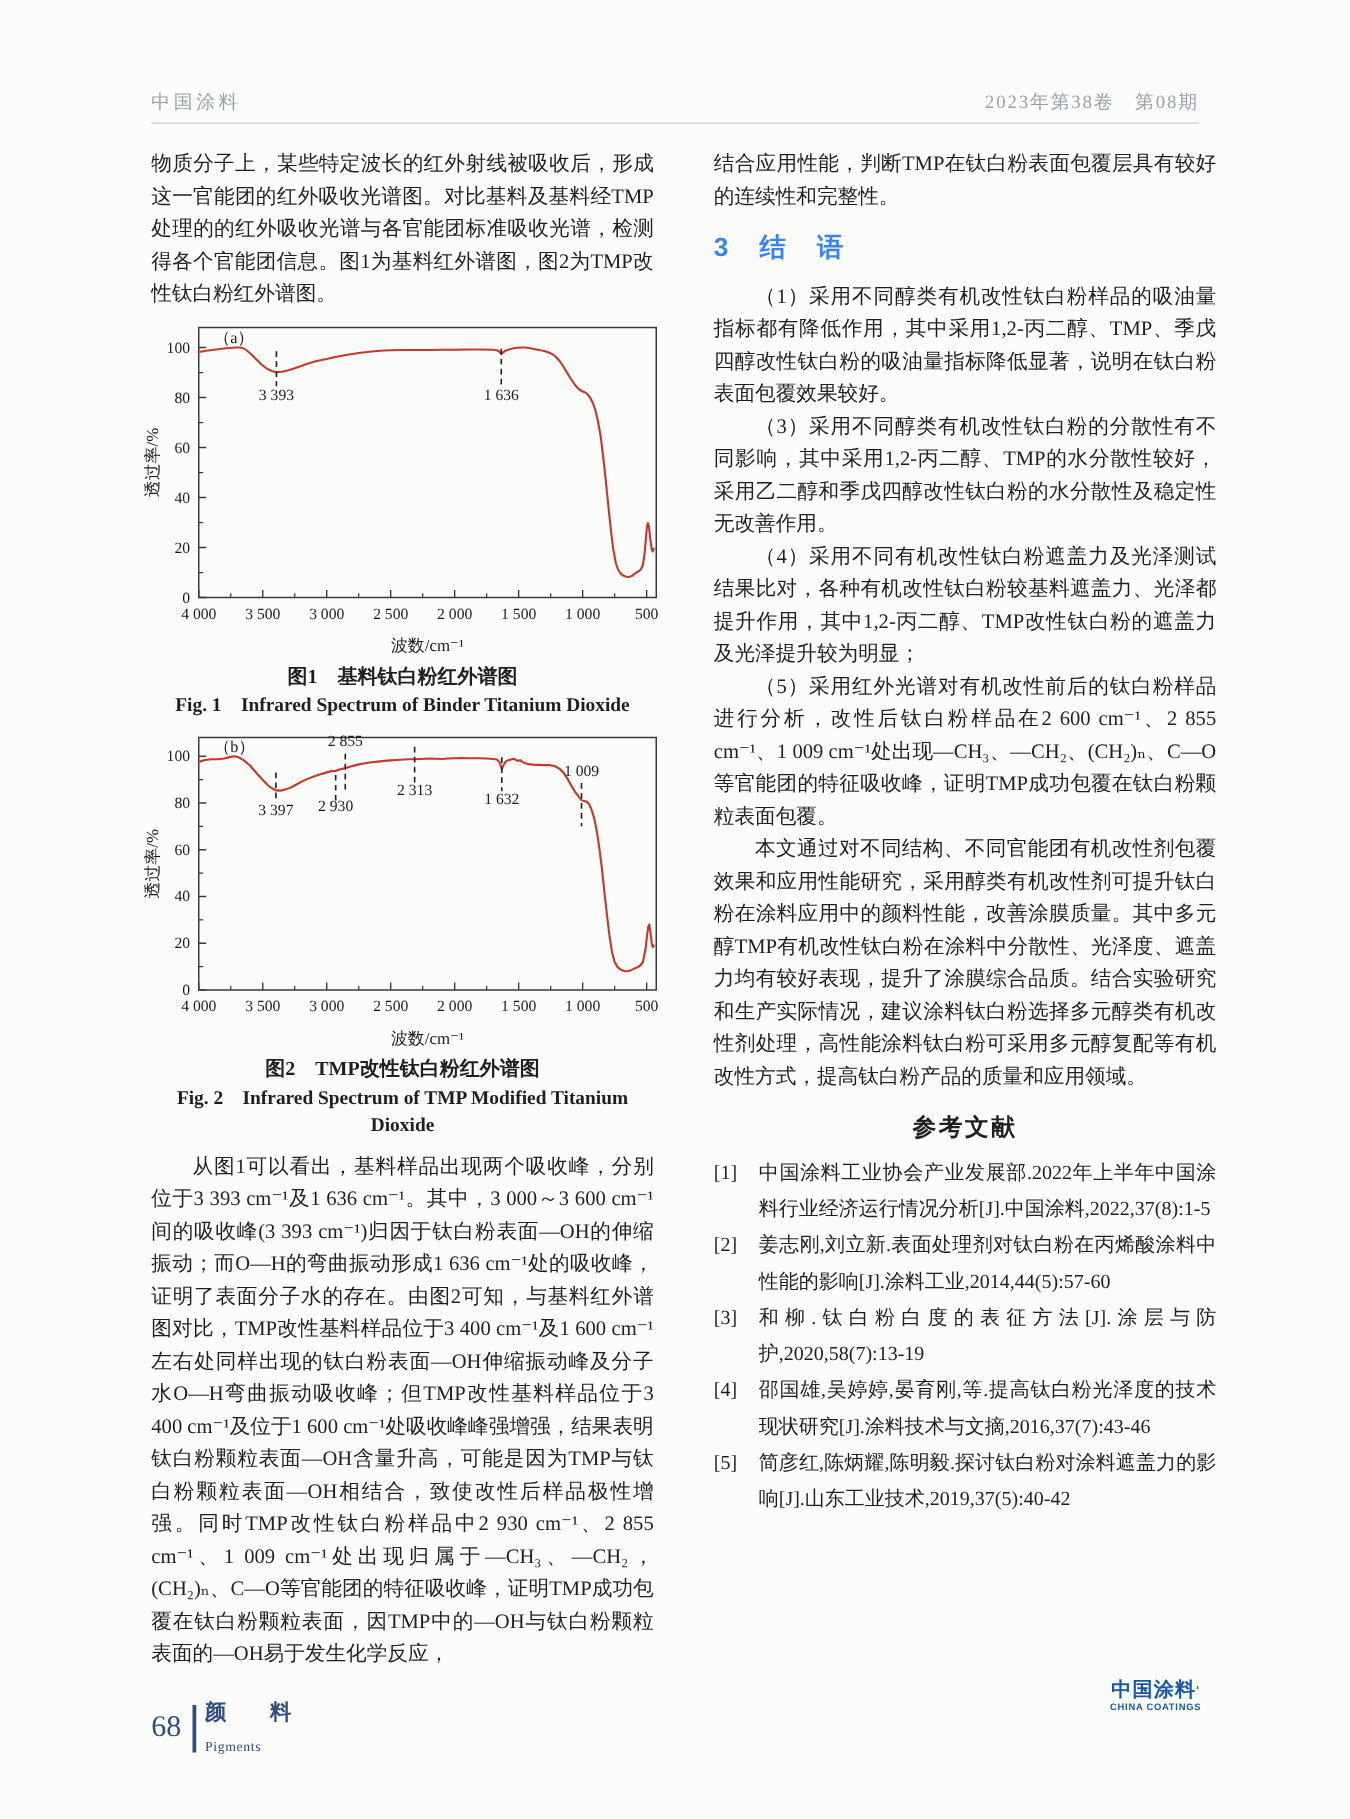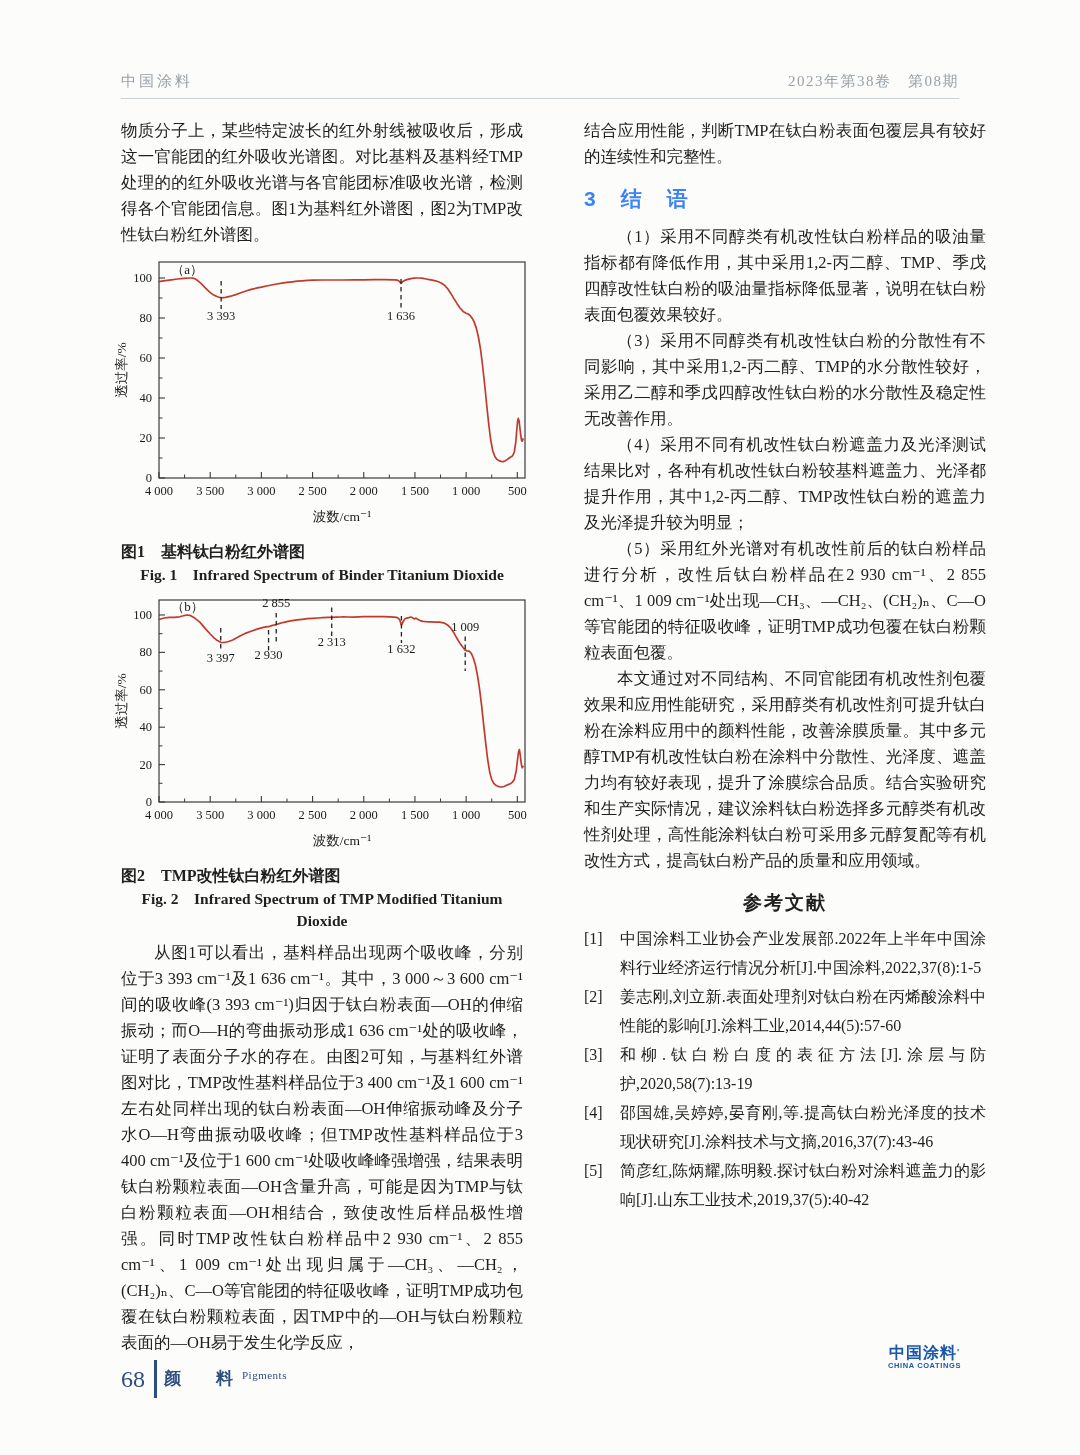--- a/index.html
+++ b/index.html
@@ -6,40 +6,40 @@
   .page{position:relative;width:1080px;height:1455px;background:#fcfcfb;margin:0 auto;
         font-family:"Liberation Serif","DejaVu Serif",serif;color:#1f1f1f;overflow:hidden;}
   
   .header{position:absolute;left:121px;top:72px;width:838px;display:flex;
           justify-content:space-between;align-items:flex-end;color:#99a1a8;
           font-size:15px;letter-spacing:3px;padding-bottom:7px;border-bottom:1.5px solid #ccd1d5;}
   .header .issue{letter-spacing:1.5px;}
   
   .col{position:absolute;top:118px;width:402px;font-size:16.5px;line-height:26px;text-align:justify;}
   .col-left{left:121px;}
-  .col-right{left:584px;}
+  .col-right{left:571px;}
   p{margin:0;}
   p.ind{text-indent:2em;}
   
   svg.chart{display:block;margin:8px 0 0 -8px;}
-  .cap-cn{font-weight:bold;text-align:left;font-size:16px;line-height:24px;margin-top:12px;}
+  .cap-cn{font-weight:bold;text-align:center;font-size:16px;line-height:24px;margin-top:2px;}
   .cap-en{font-weight:bold;text-align:center;font-size:15.5px;line-height:22px;margin-bottom:8px;}
   
   .sec-head{color:#3b82f6;font-family:"Liberation Sans","DejaVu Sans",sans-serif;
             font-weight:bold;font-size:21px;line-height:28px;letter-spacing:2px;margin:15px 0 11px;}
   
   .refs-head{font-weight:bold;text-align:center;font-size:19px;margin:16px 0 8px;letter-spacing:2px;}
   .ref{display:flex;font-size:16px;line-height:29px;}
   .ref .marker{flex:none;width:36px;}
   .ref .rtext{flex:1;text-align:justify;}
   
   .footer{position:absolute;left:121px;top:1360px;display:flex;align-items:center;color:#2e4e80;}
   .footer .pnum{font-size:24px;margin-right:9px;}
   .footer .bar{width:3px;height:38px;background:#2e4e80;margin-right:7px;}
-  .footer .sect{display:flex;justify-content:flex-start;}
+  .footer .sect{display:flex;flex-direction:column;justify-content:flex-start;gap:12px;}
   .footer .sect-cn{font-size:17px;font-weight:bold;letter-spacing:9px;line-height:20px;}
   .footer .sect-en{font-size:11px;line-height:13px;letter-spacing:0.5px;}
   
   .logo{position:absolute;left:888px;top:1344px;text-align:center;color:#1a57a8;
         font-family:"Liberation Sans","DejaVu Sans",sans-serif;}
   .logo .cn{font-size:16px;font-weight:bold;letter-spacing:1px;line-height:17px;}
   .logo .mark{font-size:9px;vertical-align:top;}
   .logo .en{font-size:7.5px;font-weight:bold;letter-spacing:0.6px;line-height:9px;}
 </style>
 </head>
@@ -175,21 +175,21 @@
   </div>
 
   <div class="col col-right">
     <p>结合应用性能，判断TMP在钛白粉表面包覆层具有较好的连续性和完整性。</p>
 
     <div class="sec-head">3　结　语</div>
 
     <p class="ind">（1）采用不同醇类有机改性钛白粉样品的吸油量指标都有降低作用，其中采用1,2-丙二醇、TMP、季戊四醇改性钛白粉的吸油量指标降低显著，说明在钛白粉表面包覆效果较好。</p>
     <p class="ind">（3）采用不同醇类有机改性钛白粉的分散性有不同影响，其中采用1,2-丙二醇、TMP的水分散性较好，采用乙二醇和季戊四醇改性钛白粉的水分散性及稳定性无改善作用。</p>
     <p class="ind">（4）采用不同有机改性钛白粉遮盖力及光泽测试结果比对，各种有机改性钛白粉较基料遮盖力、光泽都提升作用，其中1,2-丙二醇、TMP改性钛白粉的遮盖力及光泽提升较为明显；</p>
-    <p class="ind">（5）采用红外光谱对有机改性前后的钛白粉样品进行分析，改性后钛白粉样品在2 930 cm⁻¹、2 855 cm⁻¹、1 009 cm⁻¹处出现—CH₃、—CH₂、(CH₂)ₙ、C—O等官能团的特征吸收峰，证明TMP成功包覆在钛白粉颗粒表面包覆。</p>
+    <p class="ind">（5）采用红外光谱对有机改性前后的钛白粉样品进行分析，改性后钛白粉样品在2 600 cm⁻¹、2 855 cm⁻¹、1 009 cm⁻¹处出现—CH₃、—CH₂、(CH₂)ₙ、C—O等官能团的特征吸收峰，证明TMP成功包覆在钛白粉颗粒表面包覆。</p>
 
     <p class="ind">本文通过对不同结构、不同官能团有机改性剂包覆效果和应用性能研究，采用醇类有机改性剂可提升钛白粉在涂料应用中的颜料性能，改善涂膜质量。其中多元醇TMP有机改性钛白粉在涂料中分散性、光泽度、遮盖力均有较好表现，提升了涂膜综合品质。结合实验研究和生产实际情况，建议涂料钛白粉选择多元醇类有机改性剂处理，高性能涂料钛白粉可采用多元醇复配等有机改性方式，提高钛白粉产品的质量和应用领域。</p>
 
     <div class="refs-head">参考文献</div>
 
     <div class="ref">
       <span class="marker">[1]</span>
       <span class="rtext">中国涂料工业协会产业发展部.2022年上半年中国涂料行业经济运行情况分析[J].中国涂料,2022,37(8):1-5</span>
     </div>
     <div class="ref">

